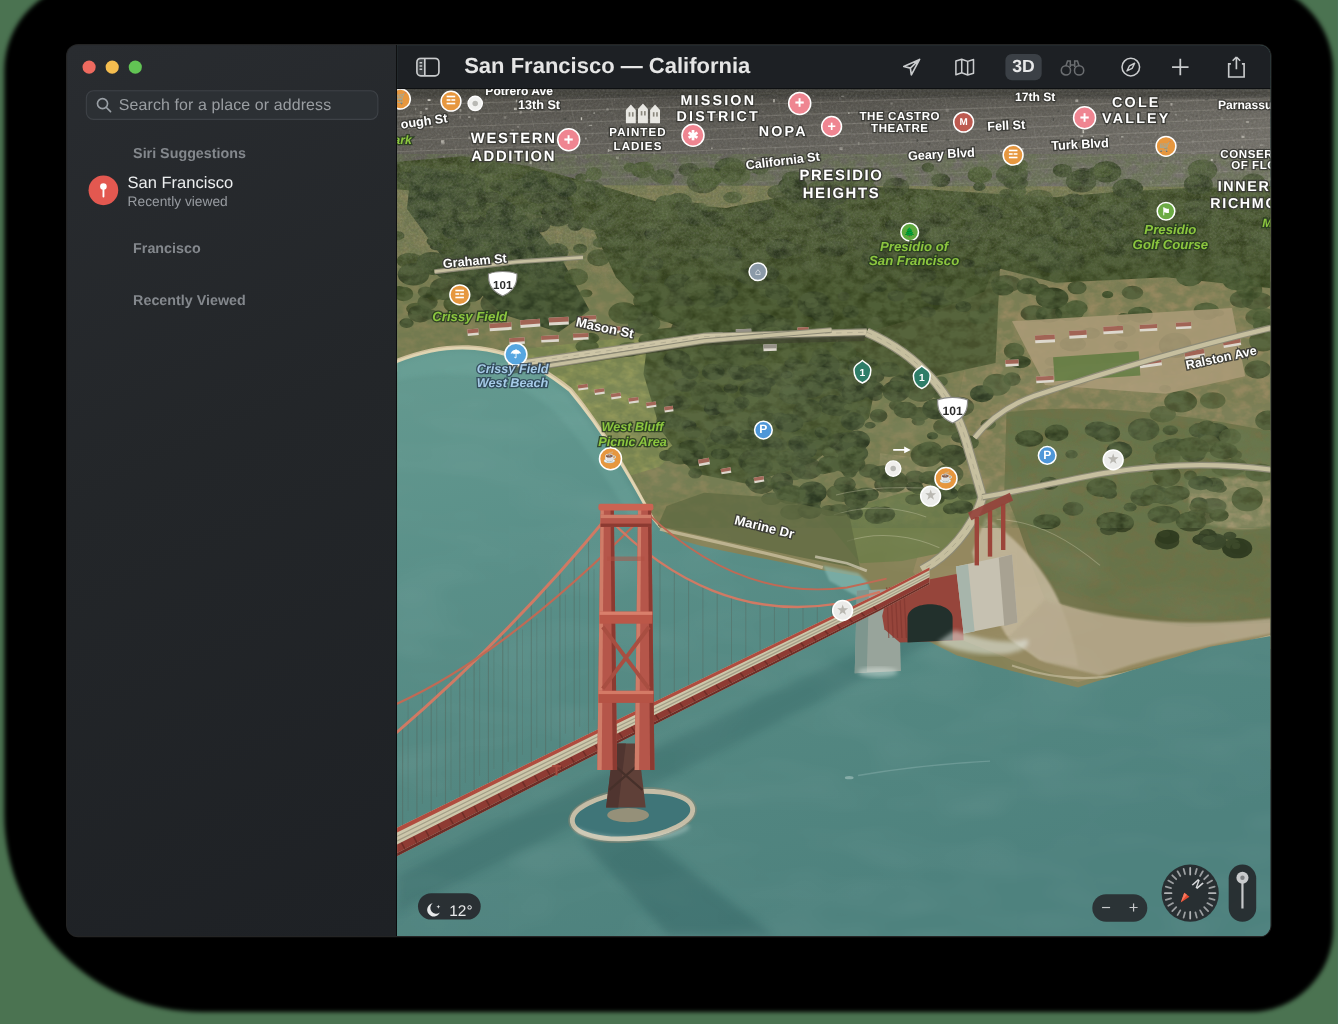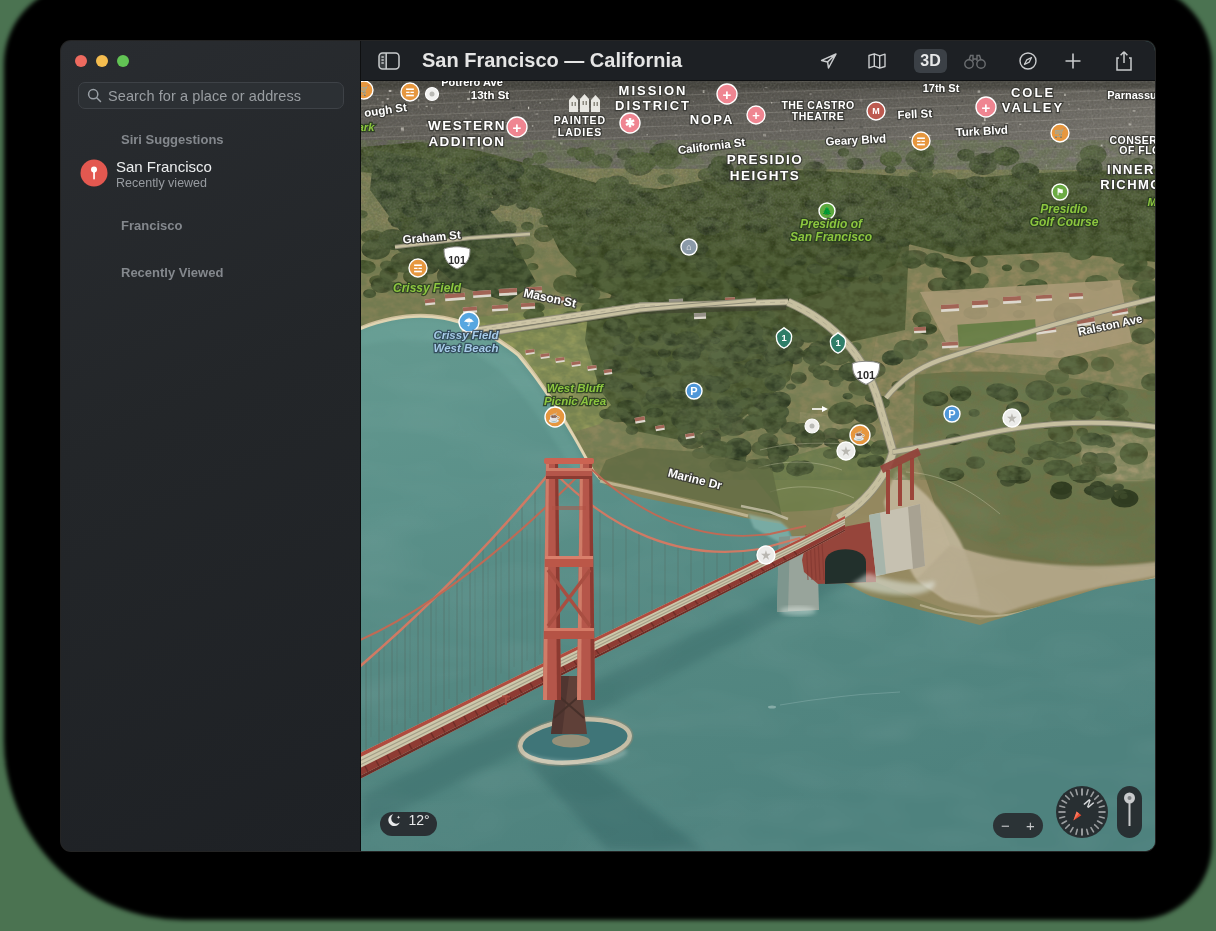--- a/index.html
+++ b/index.html
@@ -8,21 +8,21 @@
 .tl { position:absolute; top:14px; width:12px; height:12px; border-radius:6px; }
 #search { position:absolute; left:17px; top:41px; width:266px; height:27px; background:#2c3034; border:1px solid #3e4247; border-radius:7px; display:flex; align-items:center; padding-left:8px; gap:6px; }
 #search span { color:#9a9ea2; font-size:14.5px; letter-spacing:0.1px; }
 .shead { position:absolute; left:28px; color:#84888d; font-size:13px; font-weight:bold;margin-left:32px; }
 #map { position:absolute; left:300px; top:0; width:794px; height:810px; background:#538680; }
 #toolbar { position:absolute; left:0; top:0; width:794px; height:40px; background:#1d2024; display:flex; align-items:center; z-index:5; border-bottom:1px solid rgba(0,0,0,0.5); }
 #toolbar .title { color:#e5e5e5; font-size:20px; font-weight:bold; margin-left:16px; }
 .tbi { position:absolute; top:50%; transform:translate(-50%,-50%); display:flex; }
 #pill3d { position:absolute; left:553px; top:8px; width:33px; height:24px; background:#3b4046; border-radius:6px; color:#e8e9ea; font-size:16px; font-weight:bold; text-align:center; line-height:24px; }
 .ovl { position:absolute; z-index:6; }
-#wchip { left:19px; top:771px; width:57px; height:24px; background:rgba(40,43,47,0.95); border-radius:12px; display:flex; align-items:flex-start; justify-content:center; gap:4px; color:#e8e9ea; font-size:14px; }
+#wchip { left:19px; top:771px; width:57px; height:24px; background:rgba(40,43,47,0.95); border-radius:12px; display:flex; align-items:flex-end; justify-content:center; gap:4px; color:#e8e9ea; font-size:14px; }
 #zoompill { left:632px; top:772px; width:50px; height:25px; background:rgba(41,45,48,0.93); border-radius:12.5px; color:#c7c9cb; display:flex; align-items:center; }
 #zoompill span { width:25px; text-align:center; font-size:15px; }
 #compass { left:694px; top:744px; width:54px; height:54px; }
 #tilt { left:756px; top:745px; width:25px; height:52px; background:rgba(38,42,45,0.93); border-radius:12.5px; }
 svg text { font-family:"Liberation Sans",sans-serif; }
 </style></head>
 <body>
 <div id="shadow"></div>
 <div id="win">
   <div id="sidebar">

